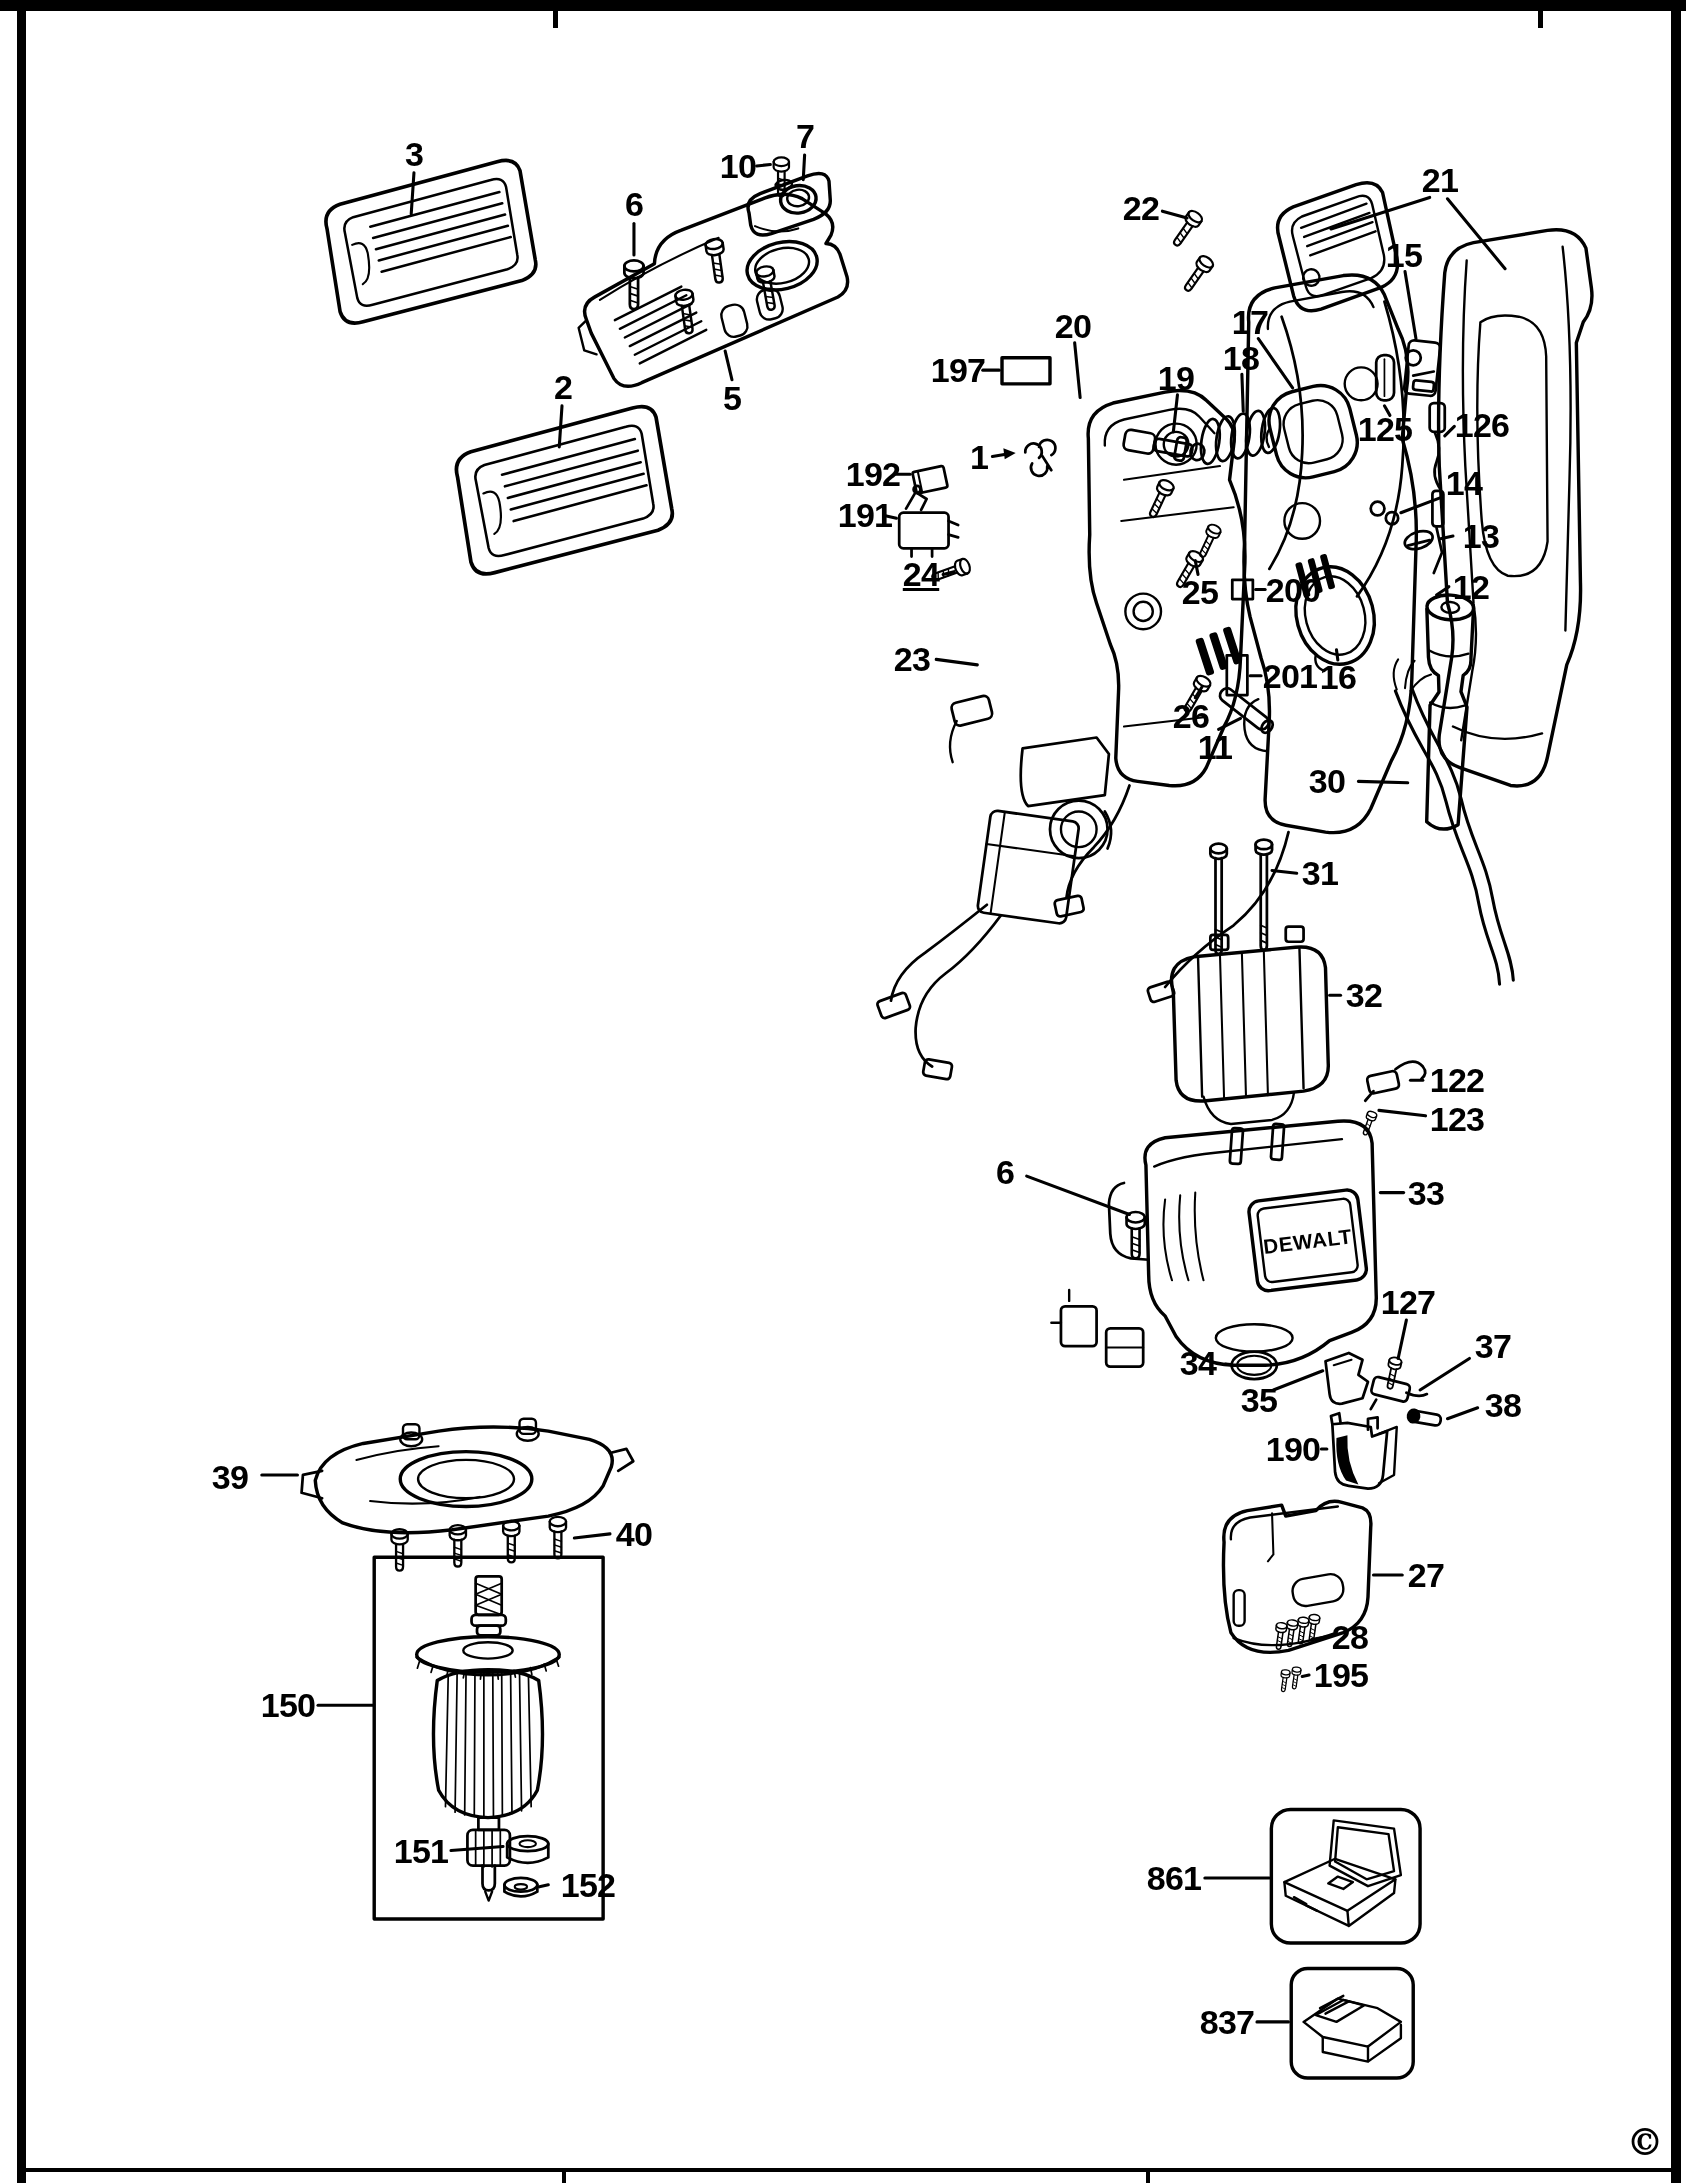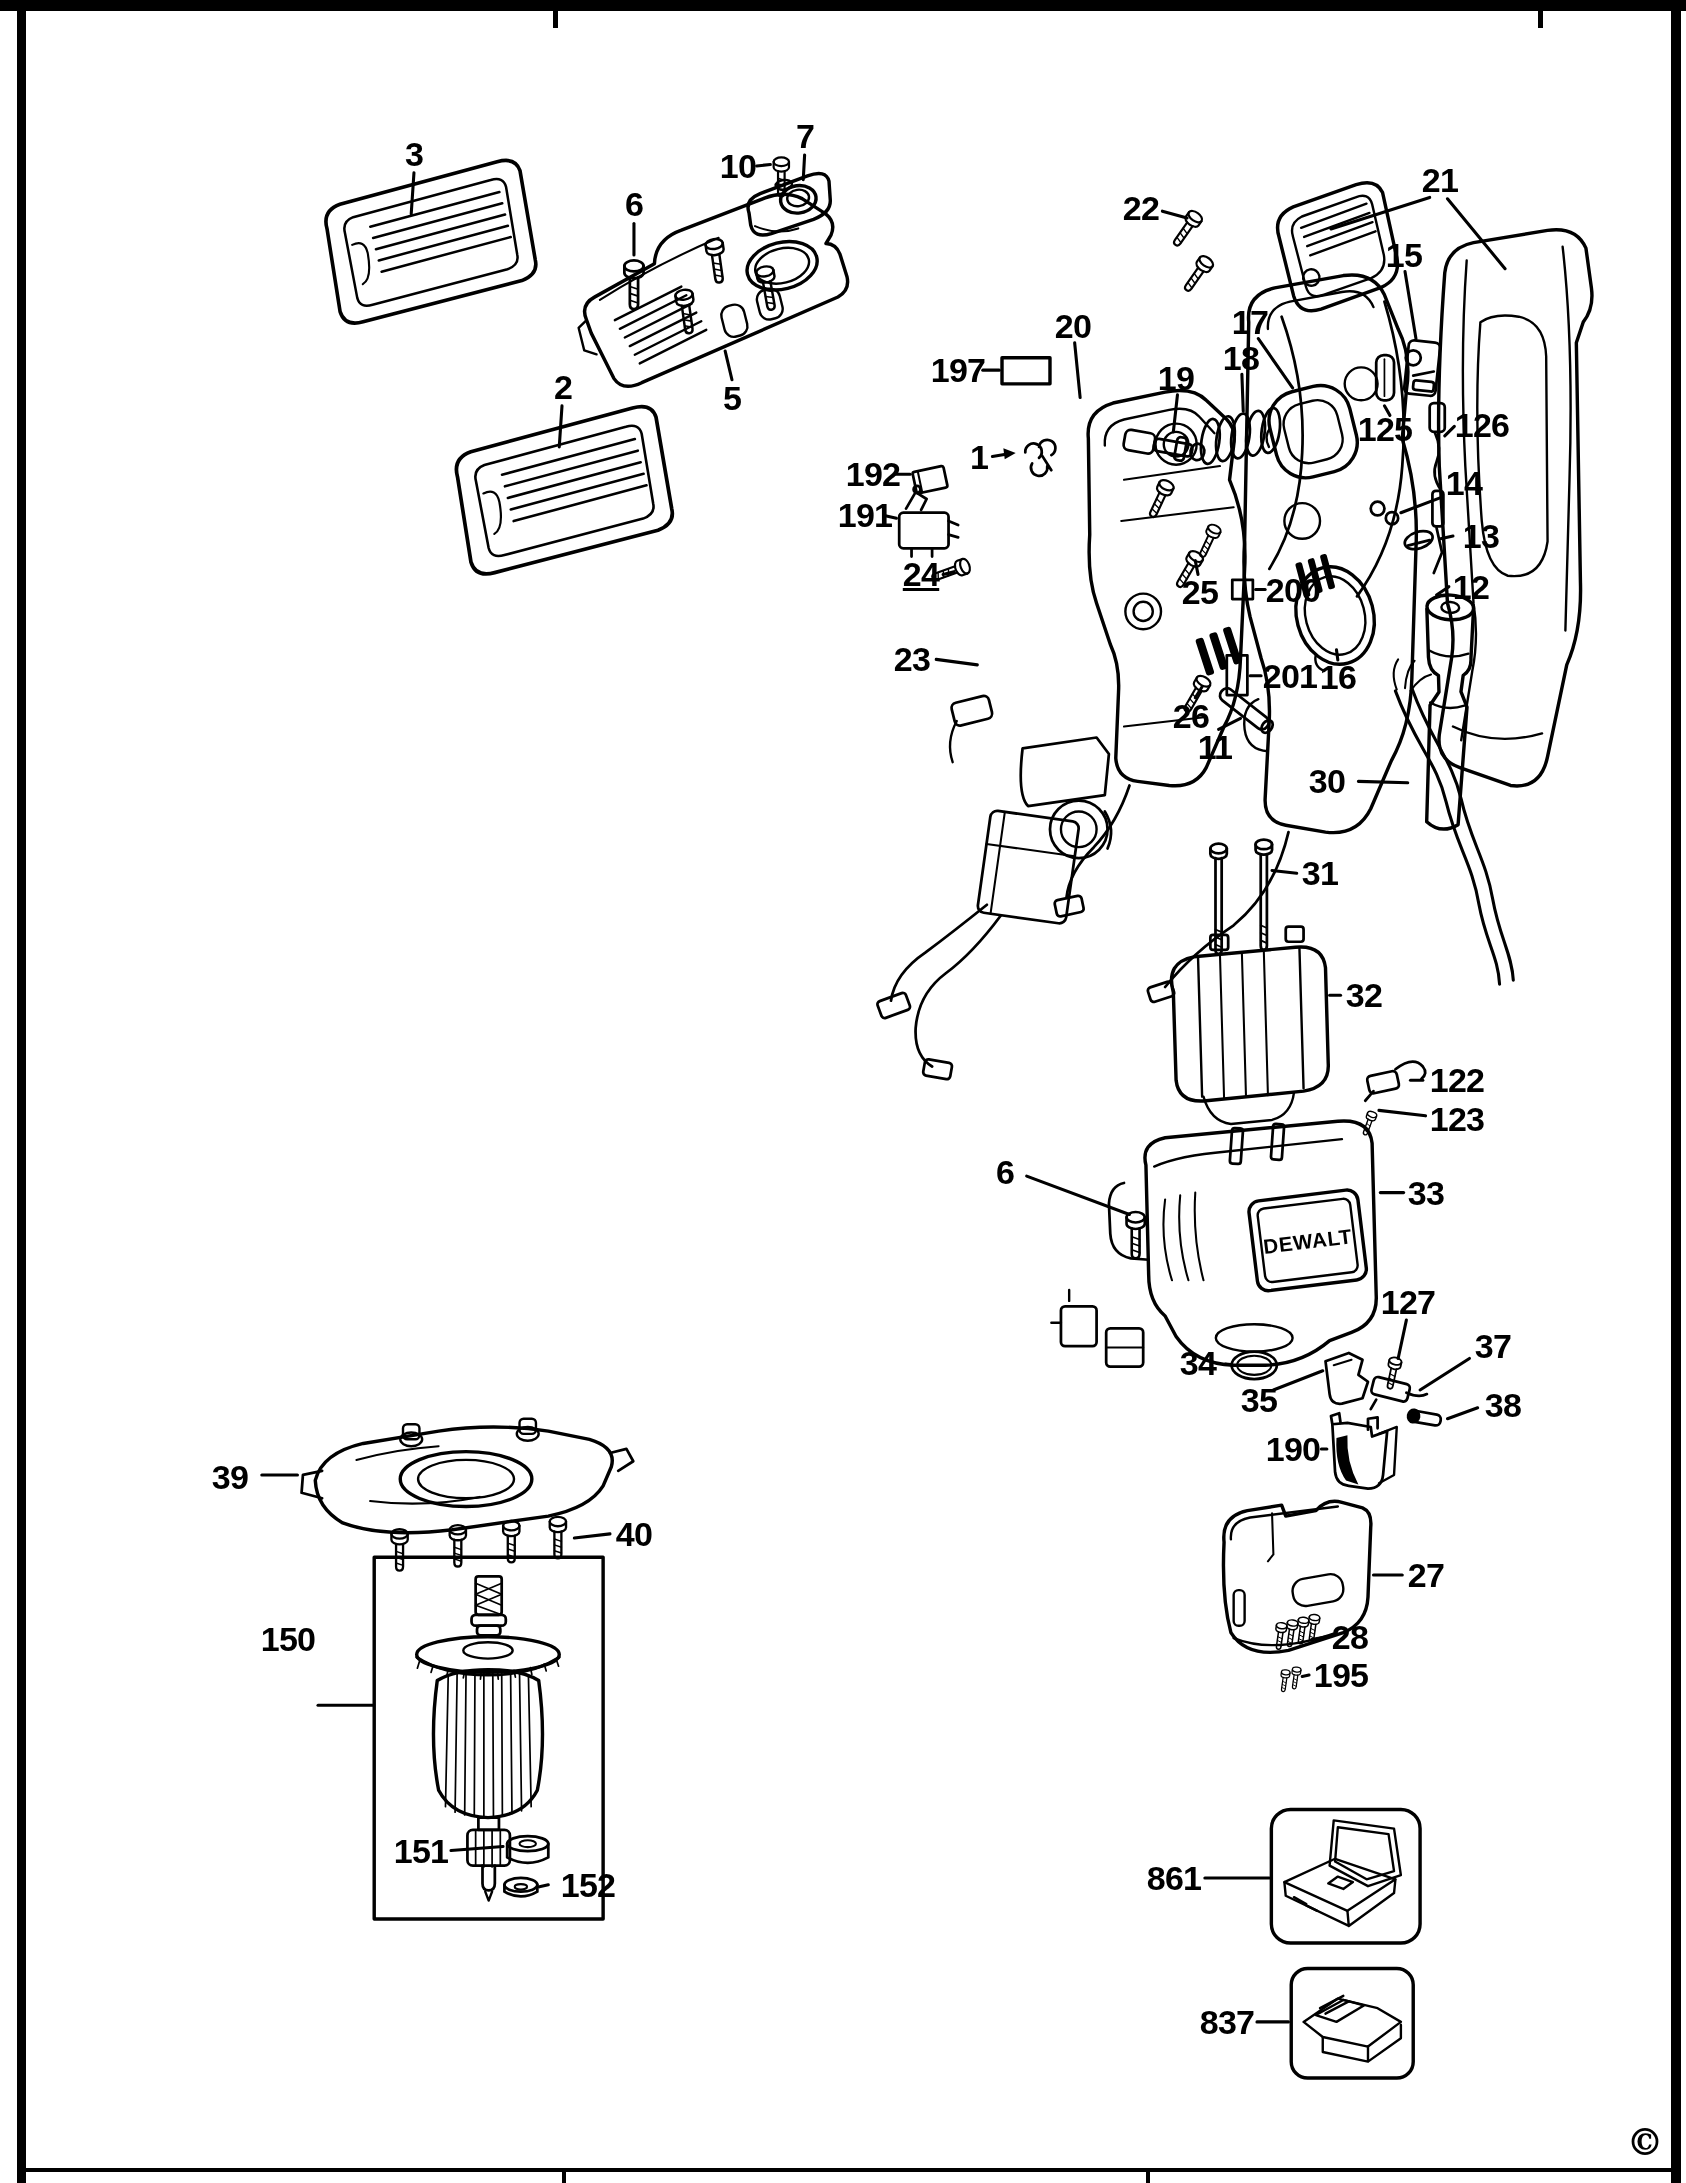--- a/index.html
+++ b/index.html
@@ -509,21 +509,21 @@
   <div class="callout" style="left:1259px;top:1400px;">35</div>
   <div class="callout" style="left:1408px;top:1302px;">127</div>
   <div class="callout" style="left:1493px;top:1346px;">37</div>
   <div class="callout" style="left:1503px;top:1405px;">38</div>
   <div class="callout" style="left:1293px;top:1449px;">190</div>
   <div class="callout" style="left:1426px;top:1575px;">27</div>
   <div class="callout" style="left:1350px;top:1637px;">28</div>
   <div class="callout" style="left:1341px;top:1675px;">195</div>
   <div class="callout" style="left:230px;top:1477px;">39</div>
   <div class="callout" style="left:634px;top:1534px;text-align:right;">40</div>
-  <div class="callout" style="left:288px;top:1639px;">150</div>
+  <div class="callout" style="left:288px;top:1705px;">150</div>
   <div class="callout" style="left:421px;top:1851px;">151</div>
   <div class="callout" style="left:588px;top:1885px;">152</div>
   <div class="callout" style="left:1174px;top:1878px;">861</div>
   <div class="callout" style="left:1227px;top:2022px;">837</div>
 
   <div class="copyright" style="left:1645px;top:2142px;">©</div>
 
 </div>
 
 

